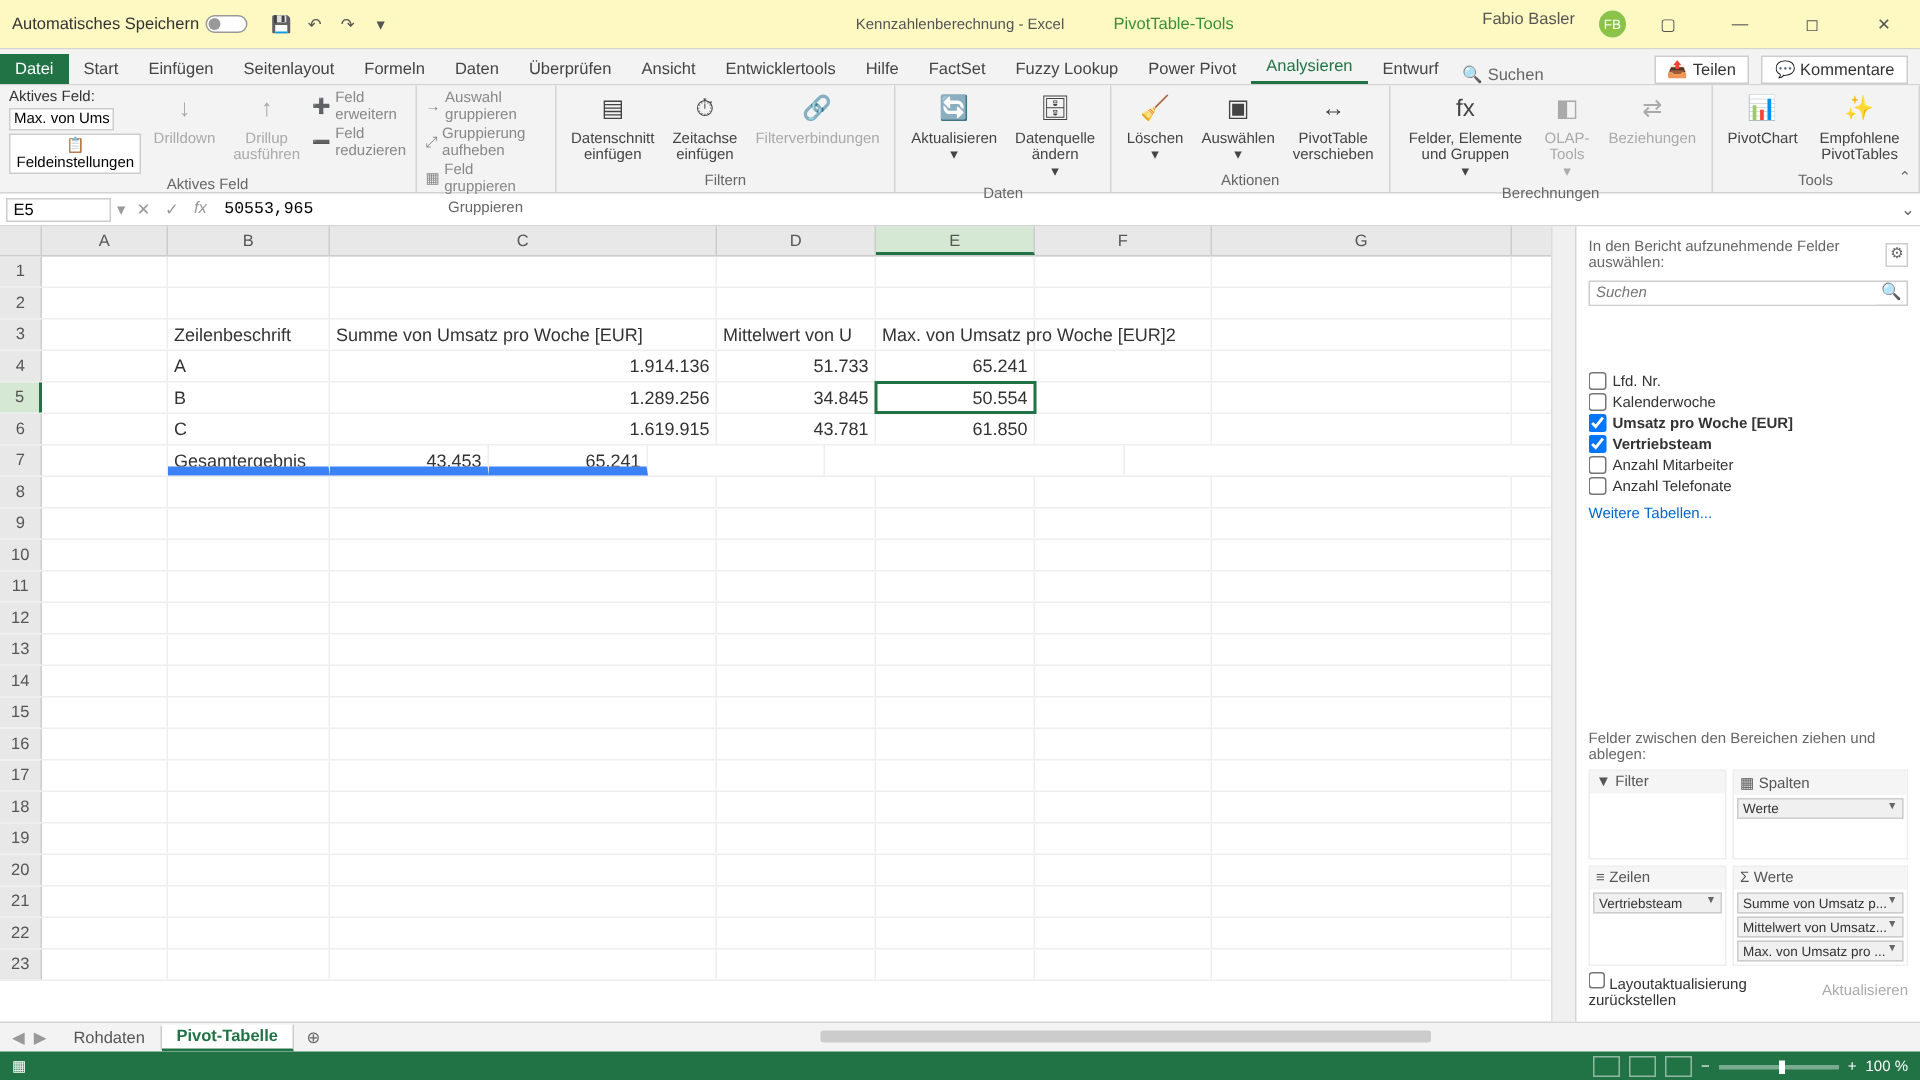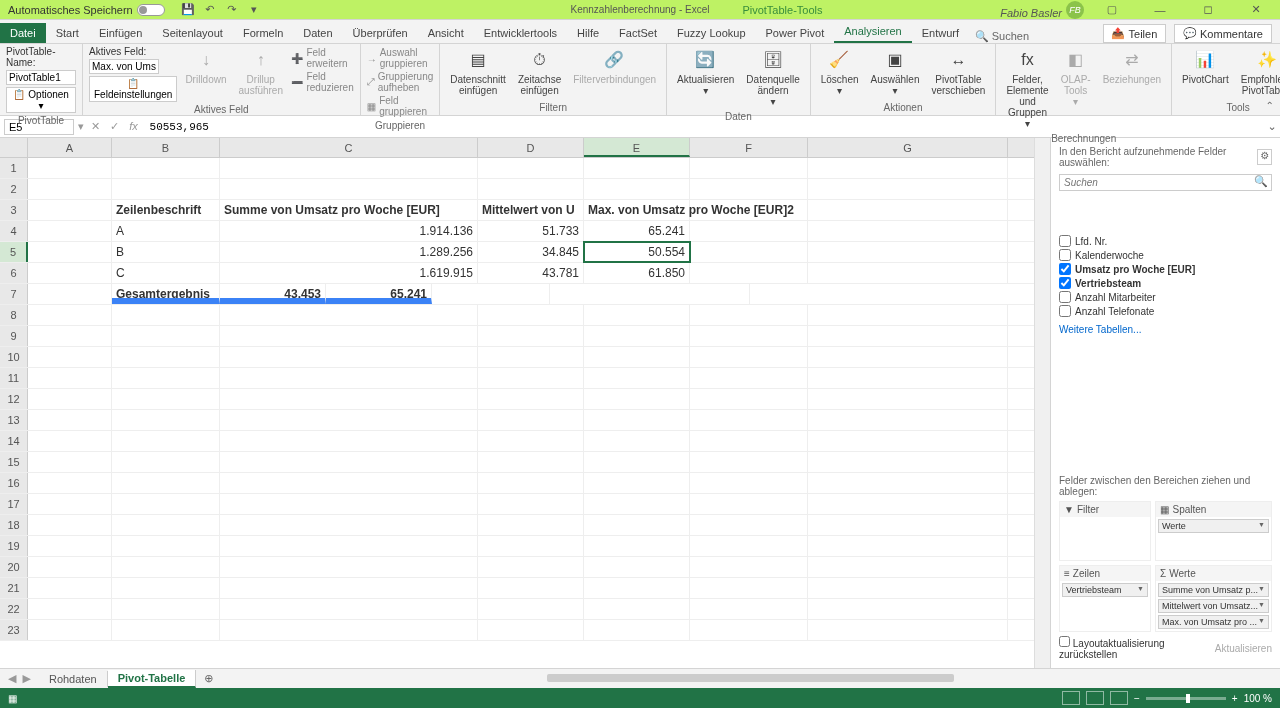--- a/index.html
+++ b/index.html
@@ -1,28 +1,28 @@
 <!DOCTYPE html>
 <html><head>
 <meta charset="utf-8">
 <style>
 * { margin: 0; padding: 0; box-sizing: border-box; font-family: "Segoe UI", Tahoma, sans-serif; }
 body { width: 1280px; height: 720px; background: #fff; overflow: hidden; font-size: 11px; color: #333; }
 
 
-.titlebar { height: 20px; background: #bef264; display: flex; align-items: center; position: relative; border-bottom: 1px solid #d4d4d4; }
+.titlebar { height: 33px; background: #fef9c3; display: flex; align-items: center; position: relative; border-bottom: 1px solid #d4d4d4; }
 .autosave { display: flex; align-items: center; gap: 4px; padding: 0 8px; font-size: 11px; }
 .toggle { width: 28px; height: 12px; background: #fff; border: 1px solid #999; border-radius: 6px; position: relative; }
 .toggle::after { content: ''; position: absolute; width: 8px; height: 8px; background: #999; border-radius: 50%; top: 1px; left: 1px; }
 .qat { display: flex; gap: 8px; padding: 0 8px; }
 .qat-icon { width: 14px; height: 14px; display: flex; align-items: center; justify-content: center; color: #555; cursor: pointer; }
 .title-center { position: absolute; left: 50%; transform: translateX(-50%); font-size: 10px; color: #555; }
 .title-tools { position: absolute; left: 58%; font-size: 11px; color: #388e3c; }
 .title-right { position: absolute; right: 0; display: flex; align-items: center; gap: 8px; padding-right: 4px; }
-.user { display: flex; align-items: flex-end; gap: 4px; font-size: 11px; color: #555; font-style: italic; }
+.user { display: flex; align-items: flex-start; gap: 16px; font-size: 11px; color: #555; }
 .avatar { width: 18px; height: 18px; border-radius: 50%; background: #8bc34a; color: #fff; display: flex; align-items: center; justify-content: center; font-size: 9px; }
 .win-btn { width: 40px; height: 28px; display: flex; align-items: center; justify-content: center; color: #555; cursor: pointer; }
 
 
 .ribbon-tabs { height: 24px; background: #f3f3f3; display: flex; align-items: flex-end; border-bottom: 1px solid #d4d4d4; position: relative; }
 .tab { padding: 4px 10px; font-size: 11px; color: #444; cursor: pointer; }
 .tab.file { background: #217346; color: #fff; }
 .tab.active { border-bottom: 2px solid #217346; color: #217346; }
 .tab-right { position: absolute; right: 8px; display: flex; gap: 8px; align-items: center; }
 .share-btn { background: #fff; border: 1px solid #ccc; padding: 2px 8px; font-size: 11px; cursor: pointer; display: flex; align-items: center; gap: 3px; }
@@ -54,21 +54,21 @@
 .sheet-area { flex: 1; display: flex; flex-direction: column; position: relative; }
 .col-headers { display: flex; height: 20px; background: #e8e8e8; border-bottom: 1px solid #ccc; }
 .corner { width: 28px; border-right: 1px solid #ccc; background: #e8e8e8; }
 .col-h { border-right: 1px solid #ccc; text-align: center; font-size: 11px; color: #555; line-height: 20px; cursor: pointer; }
 .col-h.sel { background: #d4e8d4; border-bottom: 2px solid #217346; }
 .rows { flex: 1; overflow: hidden; position: relative; }
 .row { display: flex; height: 21px; border-bottom: 1px solid #eee; }
 .row-h { width: 28px; background: #e8e8e8; border-right: 1px solid #ccc; text-align: center; font-size: 11px; color: #555; line-height: 21px; cursor: pointer; }
 .row-h.sel { background: #d4e8d4; border-right: 2px solid #217346; }
 .cell { border-right: 1px solid #eee; padding: 0 4px; font-size: 12px; line-height: 21px; overflow: hidden; white-space: nowrap; }
-.cell.bold { font-weight: 700; }
+.cell.bold { font-weight: 400; }
 .cell.right { text-align: right; }
 .cell.selected { outline: 2px solid #217346; outline-offset: -1px; z-index: 5; position: relative; }
 .cell.ptborder { border-bottom: 6px solid #3b82f6; }
 .vscroll { width: 16px; background: #f0f0f0; border-left: 1px solid #ddd; }
 
 
 .field-pane { width: 230px; border-left: 1px solid #d4d4d4; background: #fff; display: flex; flex-direction: column; padding: 4px 8px; }
 .fp-header { display: flex; justify-content: space-between; align-items: center; padding: 4px 0; }
 .fp-title { font-size: 14px; color: #333; }
 .fp-close { cursor: pointer; color: #666; }
@@ -156,30 +156,20 @@
   <div class="tab active">Analysieren</div>
   <div class="tab">Entwurf</div>
   <div style="padding:0 6px;color:#666;cursor:pointer">🔍 <span>Suchen</span></div>
   <div class="tab-right">
     <div class="share-btn">📤 <span>Teilen</span></div>
     <div class="share-btn">💬 <span>Kommentare</span></div>
   </div>
 </div>
 
 <div class="ribbon">
-  <div class="ribbon-group">
-    <div class="group-content">
-      <div class="pt-name">
-        <span>PivotTable-Name:</span>
-        <input value="PivotTable1" style="">
-        <button class="small-btn">📋 <span>Optionen</span> ▾</button>
-      </div>
-    </div>
-    <div class="group-label">PivotTable</div>
-  </div>
 
   <div class="ribbon-group">
     <div class="group-content">
       <div class="pt-name">
         <span>Aktives Feld:</span>
         <input value="Max. von Umsatz" style="">
         <button class="small-btn">📋 <span>Feldeinstellungen</span></button>
       </div>
       <div class="ribbon-btn disabled">
           <div class="ribbon-icon">↓</div>

